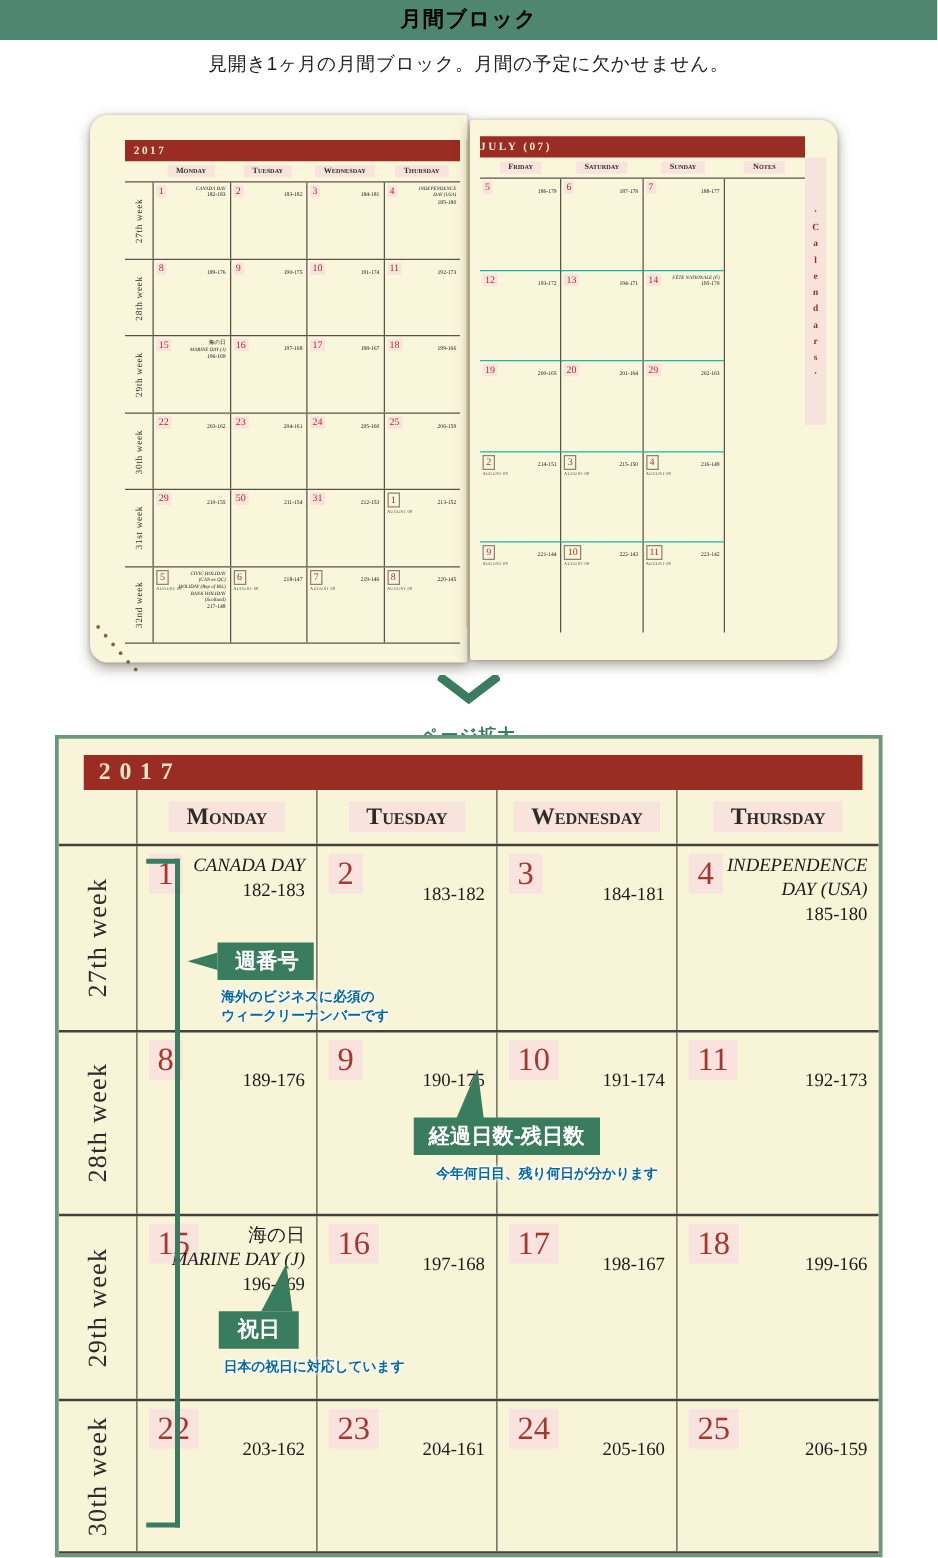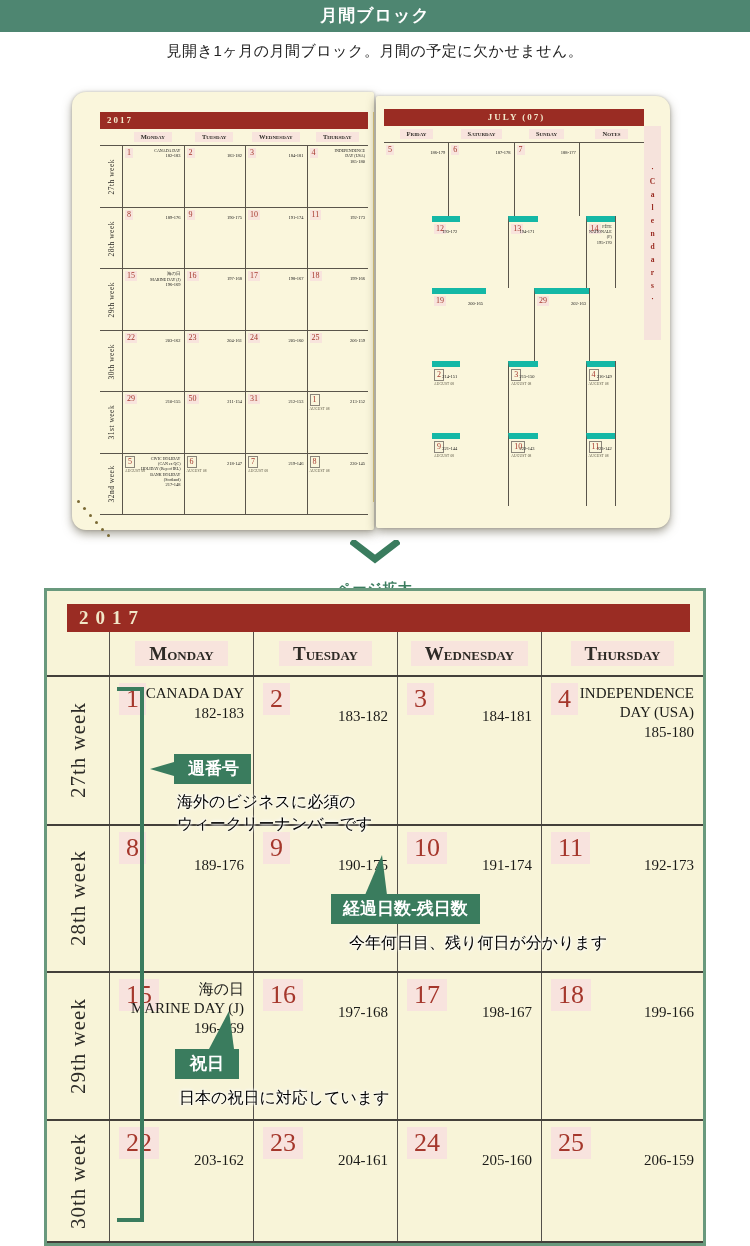--- a/index.html
+++ b/index.html
@@ -5,21 +5,21 @@
   html,body{margin:0;padding:0;}
   body{
     width:750px;height:1246px;position:relative;overflow:hidden;background:#ffffff;
     font-family:"Liberation Sans", sans-serif;
   }
   .serif{font-family:"Liberation Serif","DejaVu Serif",serif;}
 
   
   .topbar{
     position:absolute;left:0;top:0;right:0;height:32px;background:#4E8671;
-    color:#ffffff;font-size:17px;font-weight:bold;text-align:center;line-height:32px;letter-spacing:1px;
+    color:#000000;font-size:17px;font-weight:bold;text-align:center;line-height:32px;letter-spacing:1px;
   }
   .subtitle{
     position:absolute;left:0;top:42px;width:100%;text-align:center;
     font-size:15px;color:#222;letter-spacing:0.5px;
   }
 
   
   .spread{position:absolute;left:64px;top:88px;width:622px;height:452px;}
   .page{position:absolute;background:#FAF6DC;box-shadow:0 4px 10px rgba(95,90,70,.55),0 0 3px rgba(120,115,95,.4);}
   .left-page{left:8px;top:4px;width:302px;height:438px;border-radius:14px 2px 2px 14px;}
@@ -27,21 +27,21 @@
   .gutterline{position:absolute;right:0;top:20px;bottom:28px;width:1px;background:#DFC87C;}
 
   .pg-inner{position:absolute;left:28px;right:6px;top:20px;bottom:15px;display:flex;flex-direction:column;}
   .right-page .pg-inner{left:8px;right:auto;width:260px;top:13px;bottom:22px;}
 
   .pg-bar{
     height:17px;background:#9A2C23;color:#F3E9CC;flex:0 0 17px;
     font-family:"Liberation Serif",serif;font-weight:bold;font-size:9px;line-height:17px;
     letter-spacing:2px;padding-left:7px;box-sizing:border-box;
   }
-  .pg-bar.r{text-align:center;padding-right:7px;padding-left:12px;}
+  .pg-bar.r{text-align:left;padding-right:7px;padding-left:0;}
 
   .pg-head{height:16px;flex:0 0 16px;display:flex;}
   .right-page .pg-head{border-bottom:1px solid #5A554B;}
   .wk-spacer{width:22px;flex:0 0 22px;}
   .pg-headcell{flex:1;display:flex;align-items:center;justify-content:center;}
   .pg-headchip{
     font-family:"Liberation Serif",serif;font-variant:small-caps;font-weight:bold;font-size:6.5px;
     background:#F8E4DD;color:#2E2B26;padding:1px 7px;line-height:1.1;
   }
   .pg-rows{flex:1;display:flex;flex-direction:column;}
@@ -49,39 +49,39 @@
   .pg-row{flex:1;display:flex;min-height:0;}
   .left-page .pg-row{border-top:1px solid #5A554B;}
   .pg-wk{
     width:22px;flex:0 0 22px;display:flex;align-items:center;justify-content:center;
     font-family:"Liberation Serif",serif;font-size:7.5px;color:#2C2B27;
     writing-mode:vertical-rl;transform:rotate(180deg);letter-spacing:0.5px;
   }
   .cell{flex:1;position:relative;min-width:0;}
   .left-page .cell{border-left:1px solid #5A554B;}
   .right-page .cell:not(:first-child){border-left:1px solid #5A554B;}
-  .right-page .pg-row:not(:first-child) .cell:not(.notes){border-top:6px solid #14b8a6;margin-left:48px;}
+  .right-page .pg-row:not(:first-child) .cell:not(.notes){border-top:1px solid #14b8a6;}
 
   .daynum{
     position:absolute;top:2px;left:2px;display:inline-block;
     font-family:"Liberation Serif",serif;font-size:8px;line-height:10px;color:#A5372C;
     background:#F8E4DD;padding:0 2px;
   }
   .daynum.next{background:transparent;border:1px solid #8A857A;color:#A5372C;}
   .nextmonth{
     position:absolute;top:15px;left:2px;font-size:3.5px;color:#55503f;
     font-family:"Liberation Serif",serif;letter-spacing:0.2px;
   }
   .info{
     position:absolute;top:2px;right:3px;text-align:right;
     font-family:"Liberation Serif",serif;font-size:4.5px;line-height:1.35;color:#141414;
   }
   .info.pad{top:7px;}
   .hjp{font-size:4.5px;}
-  .hol{font-size:4px;white-space:pre-line;}
+  .hol{font-style:italic;font-size:4px;white-space:pre-line;}
   .perf{
     position:absolute;left:5px;top:408px;width:3px;height:3px;border-radius:50%;background:#7A6A35;
     box-shadow:6px 7px 0 #7A6A35,12px 14px 0 #7A6A35,18px 21px 0 #7A6A35,24px 28px 0 #7A6A35,30px 34px 0 #7A6A35;
   }
   .cal-tab{
     position:absolute;left:268px;top:30px;width:17px;height:214px;background:#F6E3DC;
     color:#9A2C23;font-family:"Liberation Serif",serif;font-weight:bold;font-size:7.5px;
     writing-mode:vertical-rl;text-orientation:upright;letter-spacing:4px;
     display:flex;align-items:center;justify-content:center;box-sizing:border-box;padding-top:4px;
   }
@@ -139,21 +139,21 @@
   .callout-box{
     background:#3A7C5E;color:#fff;font-size:17px;font-weight:bold;height:30px;line-height:30px;
     padding:0 12px;white-space:nowrap;
   }
   .wk-box{left:127px;top:163px;padding-left:14px;}
   .wk-box::before{
     content:"";position:absolute;left:-24px;top:8px;width:0;height:0;
     border-top:7px solid transparent;border-bottom:7px solid transparent;border-right:24px solid #3A7C5E;
   }
   .callout-desc{
-    color:#000000;font-size:16px;font-weight:normal;line-height:1.35;white-space:pre-line;
+    color:#0369a1;font-size:11px;font-weight:bold;line-height:1.35;white-space:pre-line;
     text-shadow:0 0 3px #fff,0 0 3px #fff,0 0 5px #fff;
   }
   .wk-desc{left:130px;top:200px;}
   .dc-tri{
     left:318px;top:264px;width:0;height:0;
     border-left:17px solid transparent;border-right:5px solid transparent;border-bottom:40px solid #3A7C5E;
   }
   .dc-box{left:284px;top:303px;text-align:center;}
   .dc-desc{left:302px;top:341px;}
   .hd-tri{
@@ -440,20 +440,26 @@
             <div class="cell notes"></div>
           </div>
           <div class="pg-row">
             <div class="cell">
               <div class="daynum">19</div>
               <div class="info pad">
                 <div class="count">200-165</div>
               </div>
             </div>
             <div class="cell">
+              <div class="daynum">20</div>
+              <div class="info pad">
+                <div class="count">201-164</div>
+              </div>
+            </div>
+            <div class="cell">
               <div class="daynum">29</div>
               <div class="info pad">
                 <div class="count">202-163</div>
               </div>
             </div>
             <div class="cell notes"></div>
           </div>
           <div class="pg-row">
             <div class="cell">
               <div class="daynum next">2</div>

